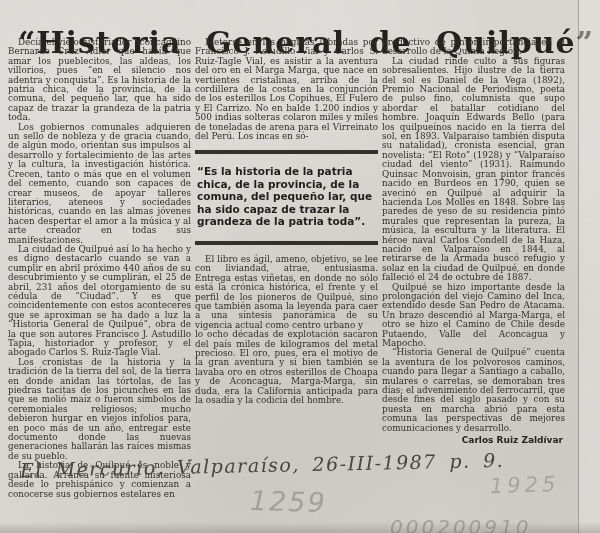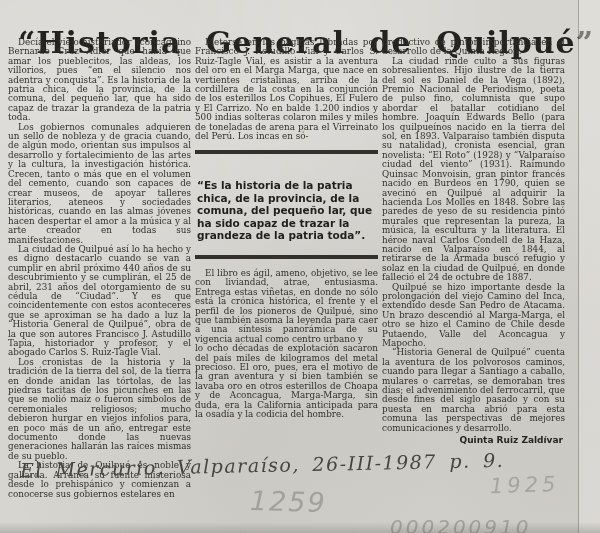--- a/index.html
+++ b/index.html
@@ -32,21 +32,21 @@
   }
   .blk{margin:0;text-indent:10px;}
   .blk.lead{text-indent:0;}
   .blk.gap{}
 
   .blk.pullquote{
     text-indent:0;text-align:left;
     font-family:"DejaVu Sans",sans-serif;font-weight:bold;
     font-size:10.5px;line-height:12.5px;color:#211f1c;
     border-top:4px solid #34312c;border-bottom:4px solid #34312c;
-    padding:25px 2px 13px 2px;margin:9px 0 10px 0;
+    padding:11px 2px 13px 2px;margin:9px 0 10px 0;
   }
   .blk.signature{
     text-indent:0;text-align:right;
     font-family:"DejaVu Sans",sans-serif;font-weight:bold;
     font-size:9px;margin-top:3px;padding-right:2px;color:#26241f;
   }
 
   .hand{
     position:absolute;white-space:nowrap;
     font-family:"DejaVu Serif",serif;font-style:italic;
@@ -87,21 +87,21 @@
         <p class="blk pullquote">“Es la historia de la patria chica, de la provincia, de la comuna, del pequeño lar, que ha sido capaz de trazar la grandeza de la patria toda”.</p>
         <p class="blk gap">El libro es ágil, ameno, objetivo, se lee con liviandad, atrae, entusiasma. Entrega estas viñetas, en donde no sólo está la crónica histórica, el frente y el perfil de los pioneros de Quilpué, sino que también asoma la leyenda para caer a una síntesis panorámica de su vigencia actual como centro urbano y</p>
         <p class="blk lead">lo ocho décadas de explotación sacaron del país miles de kilogramos del metal precioso. El oro, pues, era el motivo de la gran aventura y si bien también se lavaba oro en otros esterillos de Choapa y de Aconcagua, Marga-Marga, sin duda, era la California anticipada para la osadía y la codicia del hombre.</p>
       </div>
     <div class="col">
 
     <p class="blk lead">productivo de pintor importancia en el desarrollo de la Quinta Región.</p>
         <p class="blk">La ciudad rinde culto a sus figuras sobresalientes. Hijo ilustre de la tierra del sol es Daniel de la Vega (1892), Premio Nacional de Periodismo, poeta de pulso fino, columnista que supo abordar el batallar cotidiano del hombre. Joaquín Edwards Bello (para los quilpueínos nacido en la tierra del sol, en 1893. Valparaíso también disputa su natalidad), cronista esencial, gran novelista: “El Roto” (1928) y “Valparaíso ciudad del viento” (1931). Raimundo Quinsac Monvoisin, gran pintor francés nacido en Burdeos en 1790, quien se avecinó en Quilpué al adquirir la hacienda Los Molles en 1848. Sobre las paredes de yeso de su residencia pintó murales que representan la pureza, la música, la escultura y la literatura. El héroe naval Carlos Condell de la Haza, nacido en Valparaíso en 1844, al retirarse de la Armada buscó refugio y solaz en la ciudad de Quilpué, en donde falleció el 24 de octubre de 1887.</p>
         <p class="blk gap">Quilpué se hizo importante desde la prolongación del viejo Camino del Inca, extendido desde San Pedro de Atacama. Un brazo descendió al Marga-Marga, el otro se hizo el Camino de Chile desde Putaendo, Valle del Aconcagua y Mapocho.</p>
         <p class="blk">“Historia General de Quilpué” cuenta la aventura de los polvorosos caminos, cuando para llegar a Santiago a caballo, mulares o carretas, se demoraban tres días; el advenimiento del ferrocarril, que desde fines del siglo pasado y con su puesta en marcha abrió para esta comuna las perspectivas de mejores comunicaciones y desarrollo.</p>
-        <p class="blk signature">Quinta Ruiz Zaldívar</p>
+        <p class="blk signature">Carlos Ruiz Zaldívar</p>
       </div>
   </div>
 
   <span class="hand ink">El Mercurio, Valparaíso, 26-III-1987 p. 9.</span>
 
   <span class="hand pencil n1259">1259</span>
 
   <span class="hand pencil n0002">000200910</span>
 
   <span class="hand pencil n1925">1925</span>

